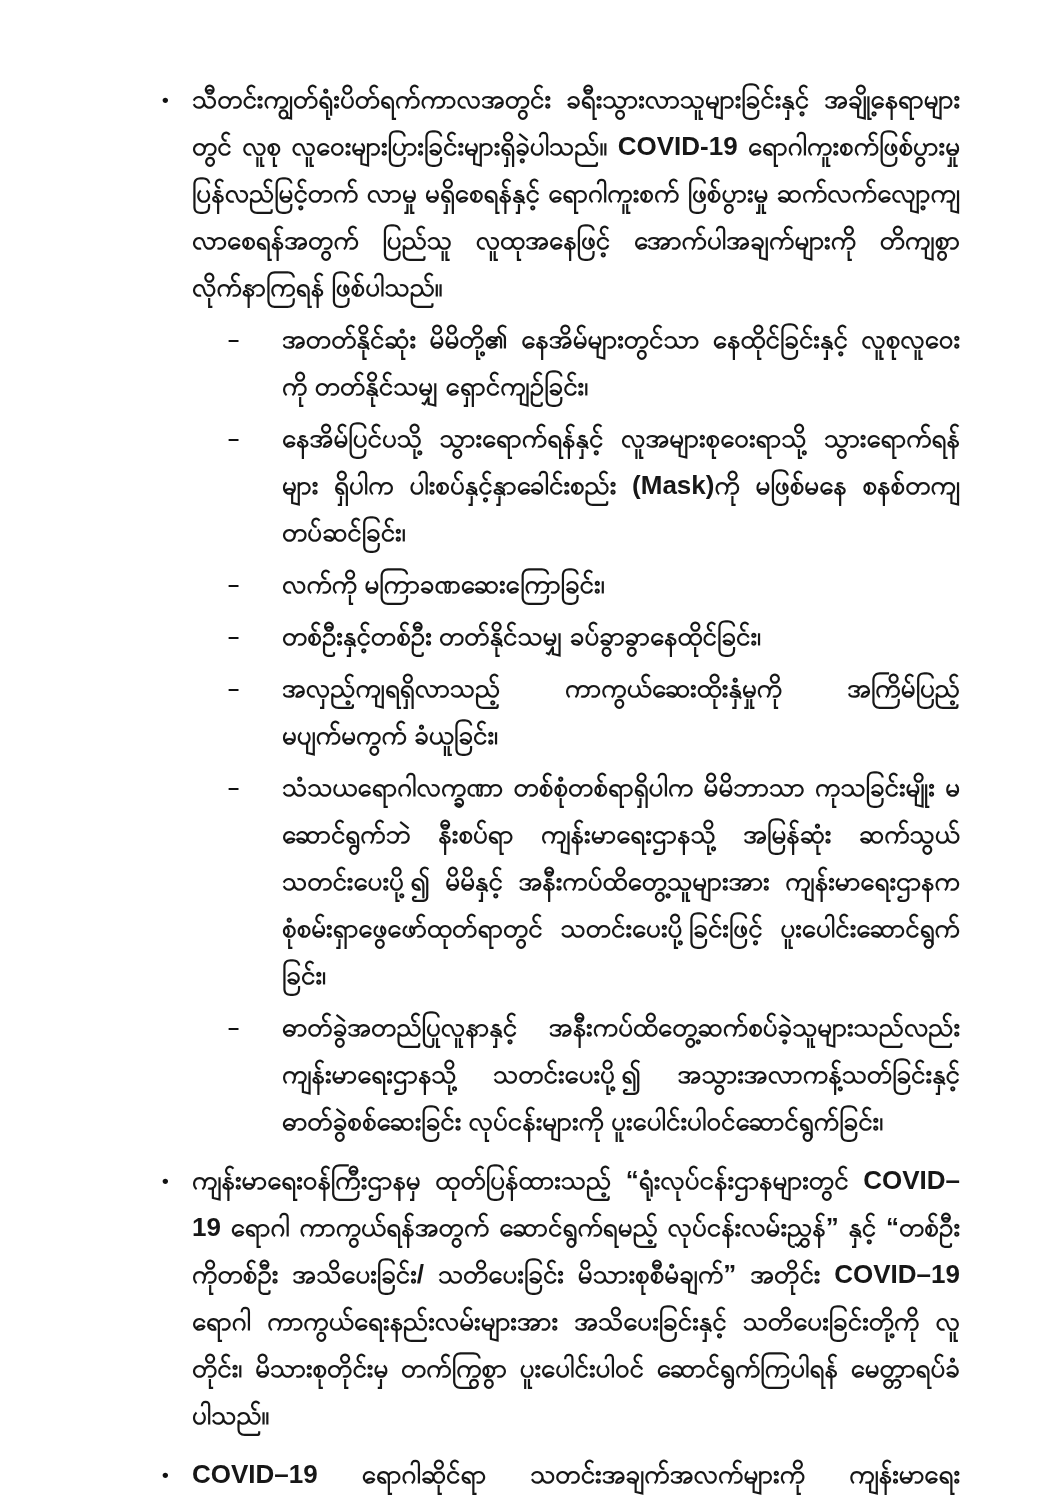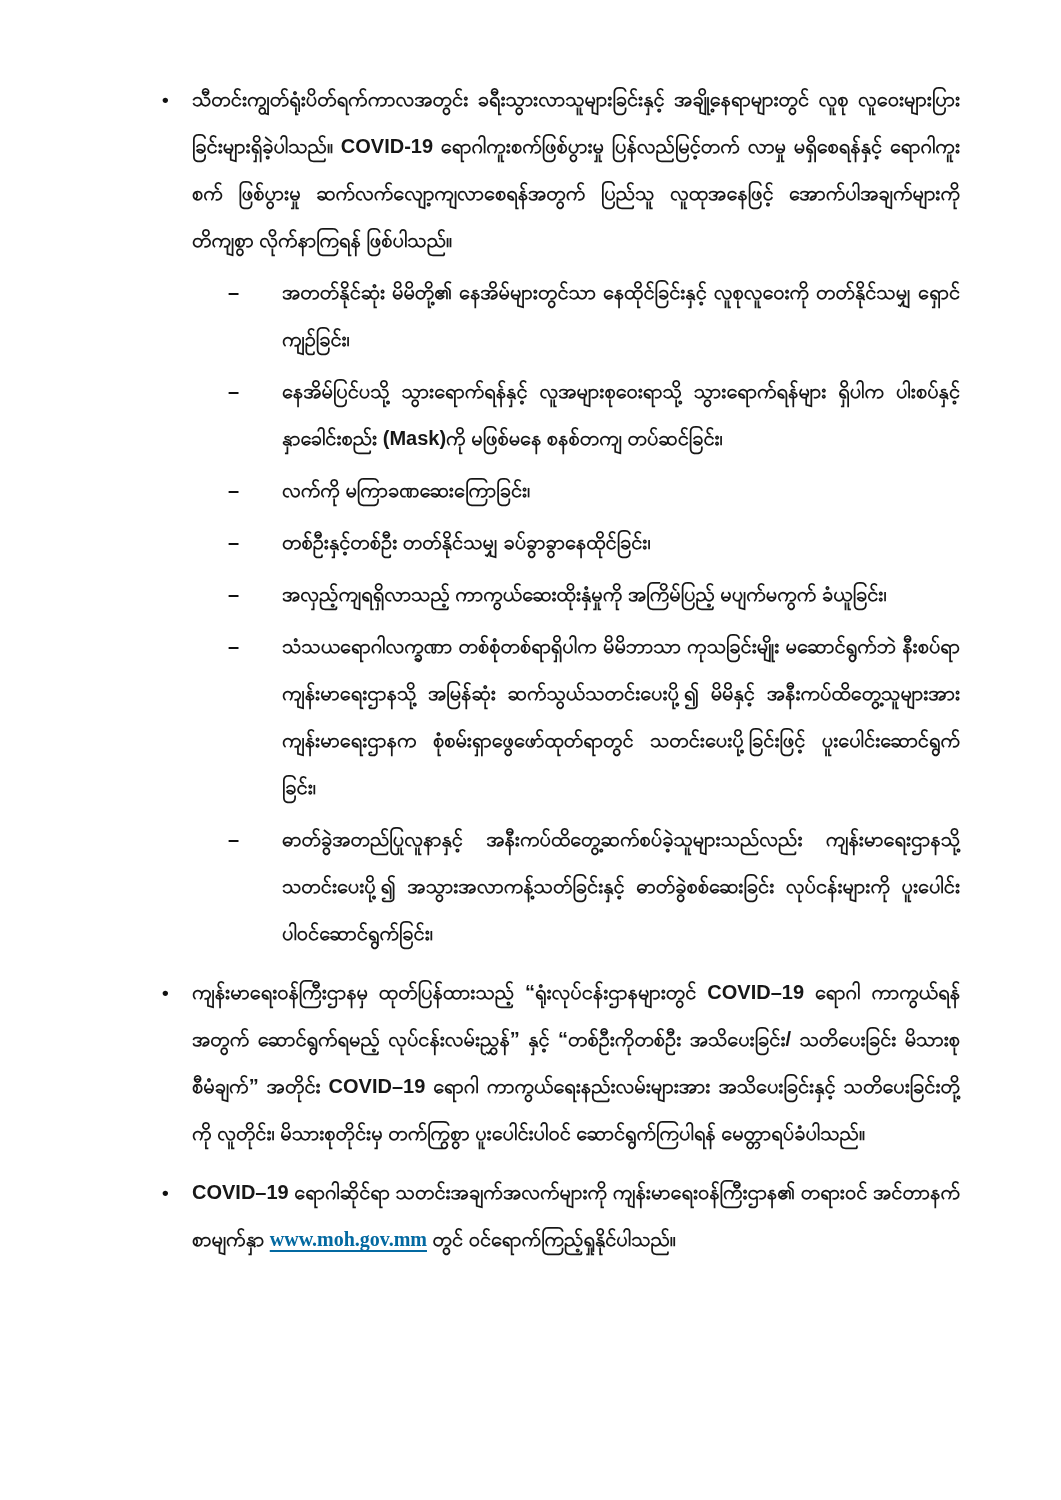--- a/index.html
+++ b/index.html
@@ -12,21 +12,21 @@
     background: #ffffff;
     font-family: "Liberation Sans", "DejaVu Sans", sans-serif;
     color: #171717;
     font-weight: 600;
     overflow: hidden;
   }
   .content {
     padding: 76px 101px 0 162px; 
   }
   .para {
-    font-size: 20px;
+    font-size: 26px;
     line-height: 47px;
     text-align: justify;
   }
   .bullet-item {
     display: flex;
     align-items: flex-start;
   }
   .bullet-item + .bullet-item { margin-top: 12px; }
   .bullet-marker {
     flex: 0 0 30px;

